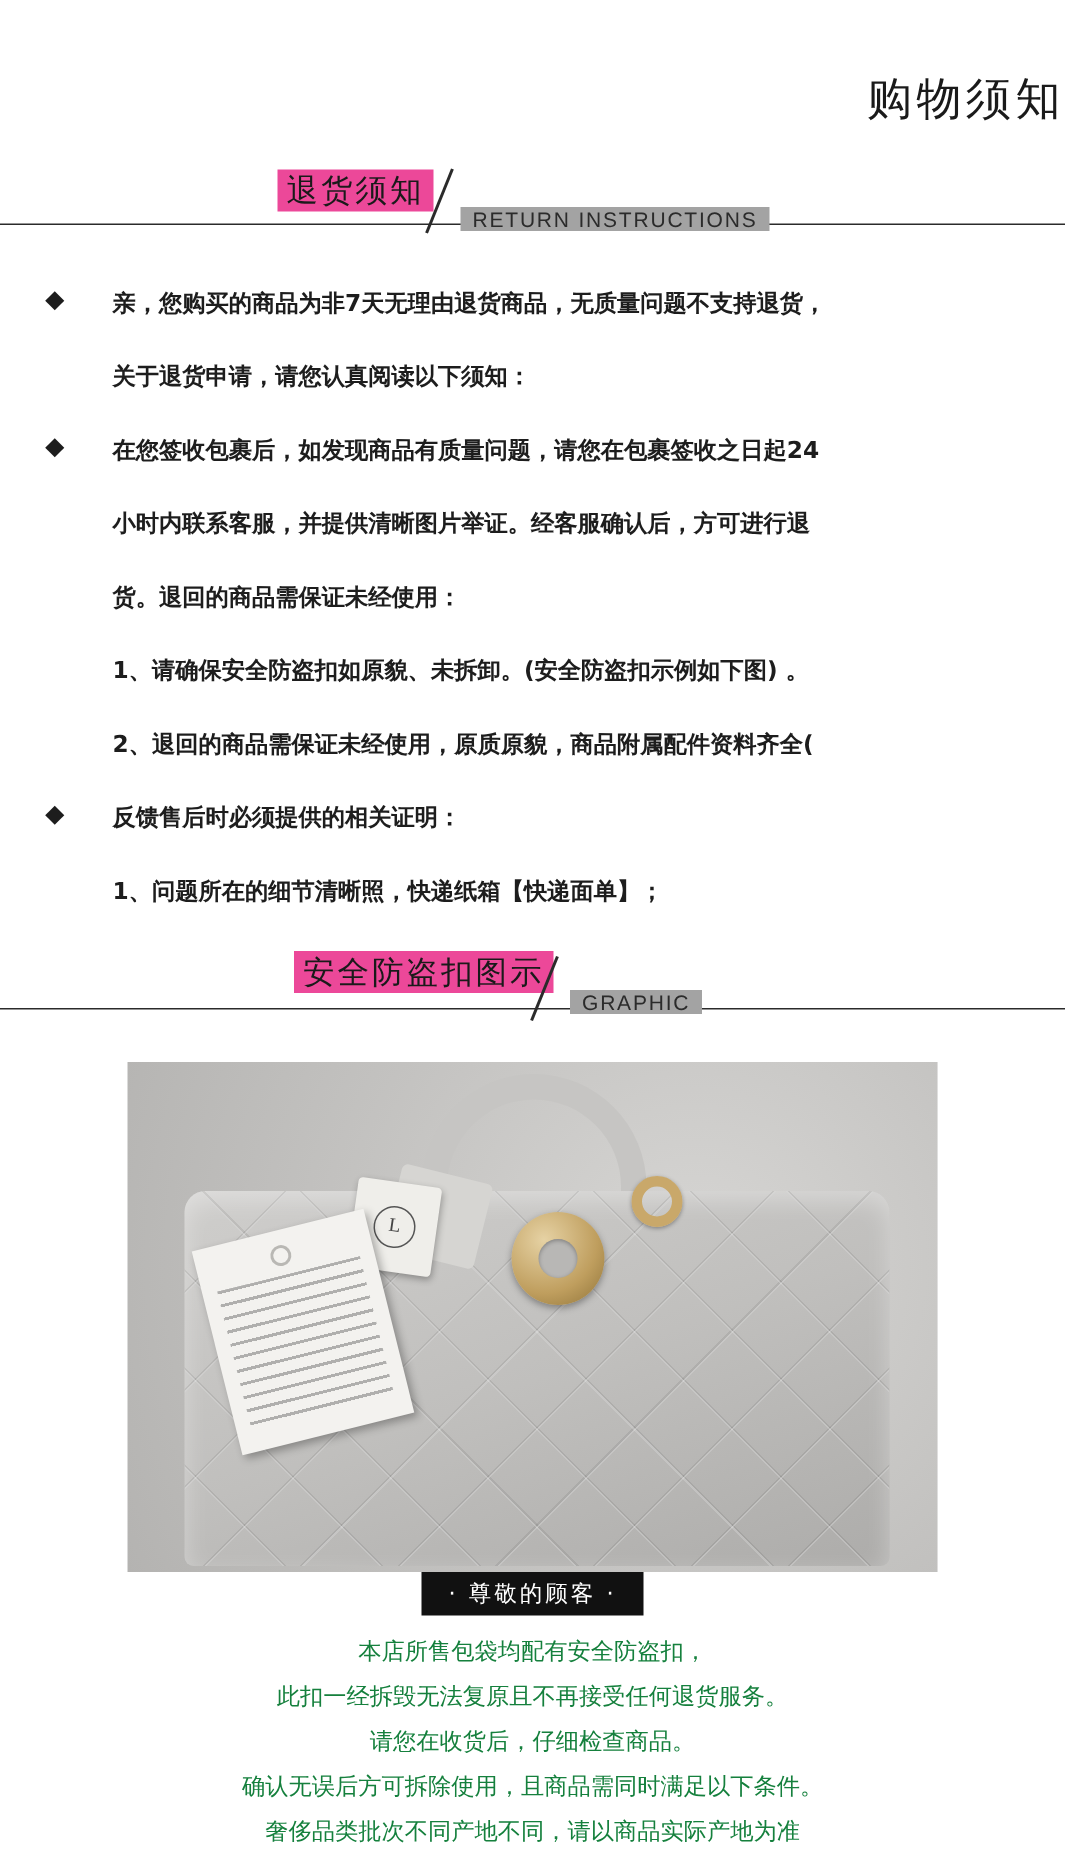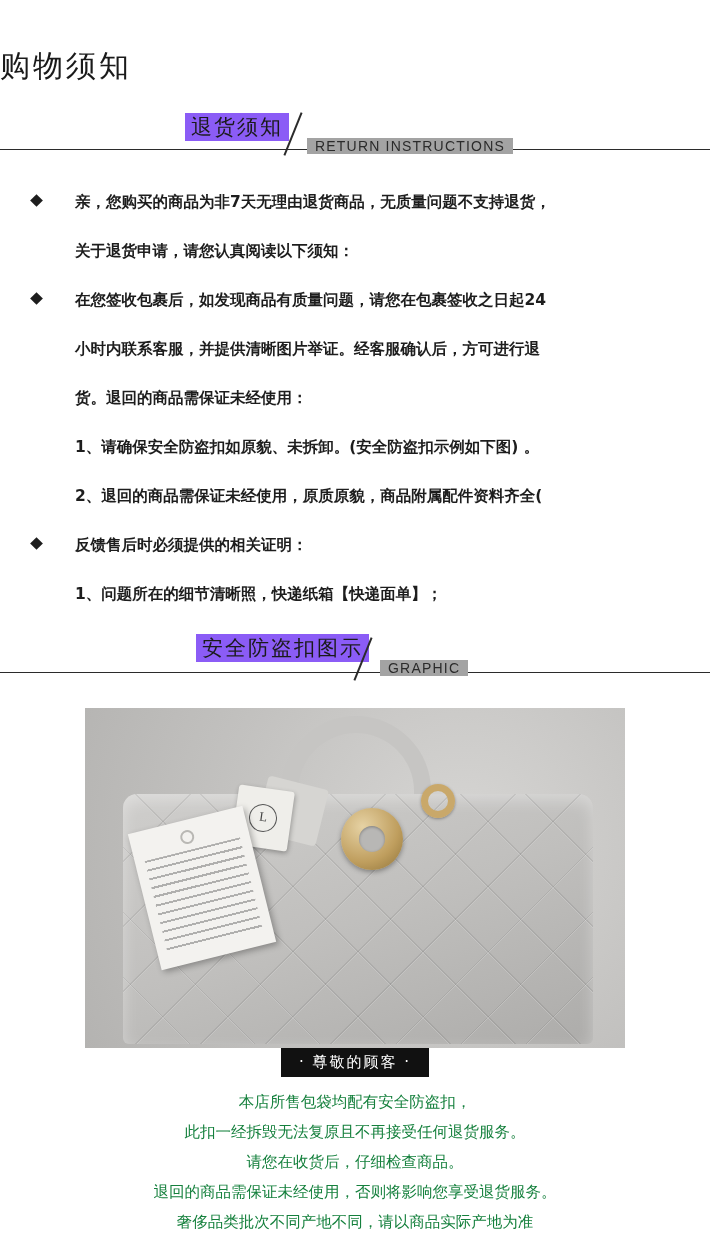--- a/index.html
+++ b/index.html
@@ -18,21 +18,21 @@
   .page {
     width: 710px;
     min-height: 1237px;
     background: #ffffff;
     position: relative;
     overflow: hidden;
   }
 
   
   .main-title {
-    text-align: left;
+    text-align: right;
     font-size: 30px;
     letter-spacing: 3px;
     color: #1a1a1a;
     padding-top: 26px;
     font-weight: normal;
     font-family: "DejaVu Sans", "Liberation Sans", sans-serif;
   }
 
   
   .section-head {
@@ -48,21 +48,21 @@
     height: 1px;
     background: #2b2b2b;
   }
   .section-head .cn {
     position: absolute;
     left: 185px;
     top: 2px;
     font-size: 21px;
     letter-spacing: 2px;
     color: #1a1a1a;
-    background: #8b5cf6;
+    background: #ec4899;
     padding: 0 6px;
     z-index: 3;
   }
   .section-head .slash {
     position: absolute;
     left: 292px;
     top: 0px;
     width: 2px;
     height: 46px;
     background: #2b2b2b;
@@ -351,20 +351,20 @@
       </div>
     </div>
   </div>
 
   <div class="notice">
     <span class="notice-badge">· 尊敬的顾客 ·</span>
     <div class="notice-lines">
       <p>本店所售包袋均配有安全防盗扣，</p>
       <p>此扣一经拆毁无法复原且不再接受任何退货服务。</p>
       <p>请您在收货后，仔细检查商品。</p>
-      <p>退回的商品需保证未经使用，否则将影响您享受退货服务。</p>
+      <p>确认无误后方可拆除使用，且商品需同时满足以下条件。</p>
       <p>奢侈品类批次不同产地不同，请以商品实际产地为准</p>
       <p>官网图仅供参考 请以实物为准</p>
     </div>
   </div>
 
   <div class="bottom-pad"></div>
 </div>
 
 </body></html>

